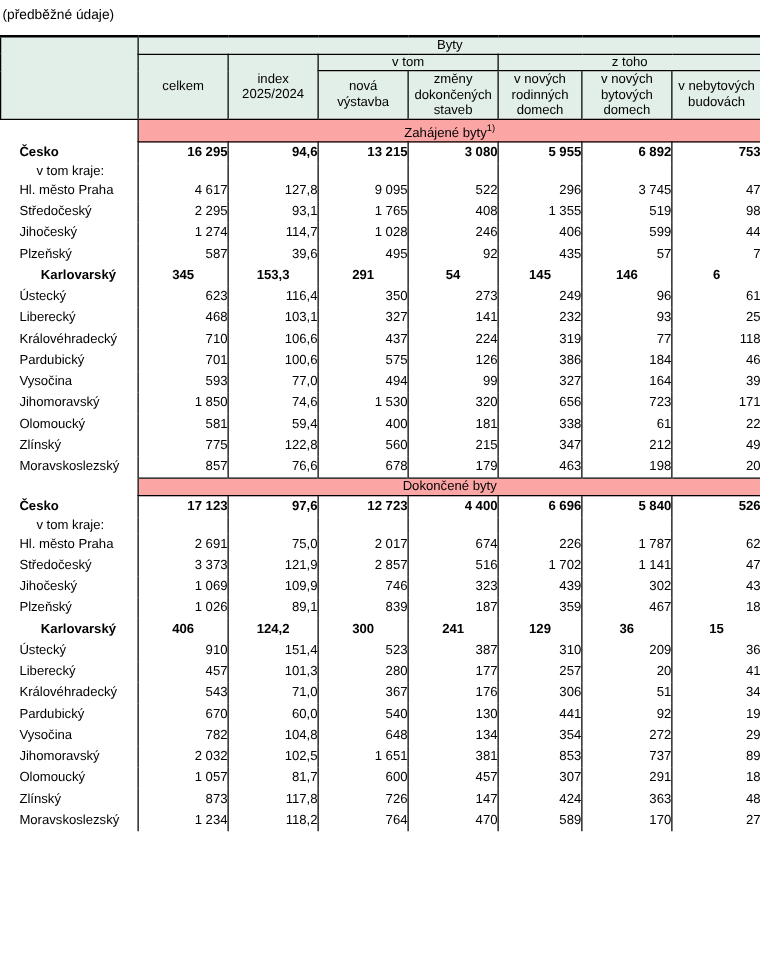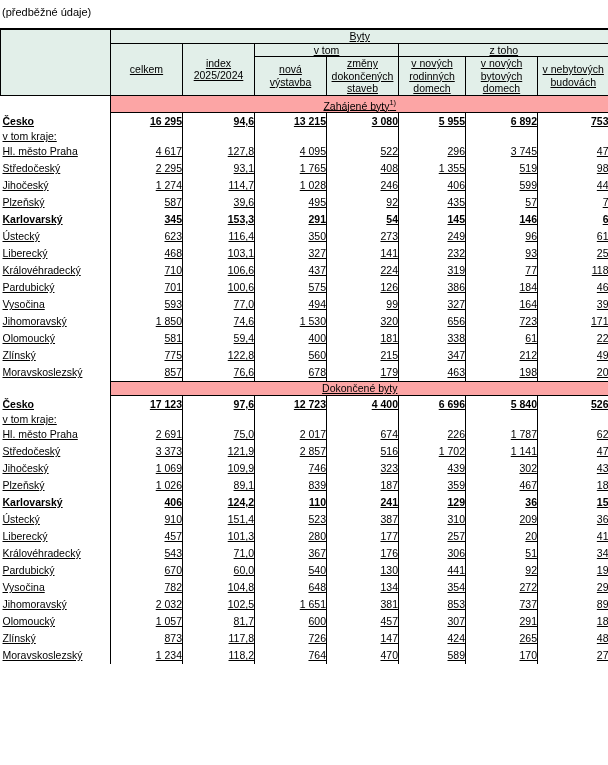--- a/index.html
+++ b/index.html
@@ -27,21 +27,20 @@
     line-height: 13px;
     padding: 6px 0 9px 2px;
     white-space: nowrap;
   }
 
   table.stat {
     border-collapse: collapse;
     table-layout: fixed;
     width: 608px;
     font-size: 10.5px;
-    text-decoration: underline;
   }
   table.stat td, table.stat th {
     padding: 0;
     margin: 0;
     font-weight: normal;
     vertical-align: middle;
   }
 
   
   .hdr th {
@@ -83,31 +82,31 @@
     height: 17px;
     line-height: 17px;
     border-left: 1px solid #000;
     padding: 0 4px 0 2px;
     text-align: right;
     white-space: nowrap;
   }
   .drow td.lbl {
     border-left: 0;
     text-align: left;
-    padding-left: 2px;
+    padding-left: 15px;
   }
   .drow.total td { font-weight: bold; }
-  .drow.hl td { font-weight: bold; }
+  .drow.hl td { font-weight: bold; text-align: center; }
   .lbl.indent { padding-left: 14px; }
   .spacer td {
     height: 13px;
     line-height: 13px;
     border-left: 1px solid #000;
   }
-  .spacer td.lbl { border-left: 0; text-align: left; padding-left: 2px; margin-left: 43px; }
+  .spacer td.lbl { border-left: 0; text-align: center; padding-left: 2px; margin-left: 43px; }
 
   .footnote {
     font-size: 10.5px;
     line-height: 13px;
     padding: 9px 0 0 2px;
     white-space: nowrap;
   }
   .fn-sup {
     font-size: 7.5px;
     vertical-align: super;
@@ -195,21 +194,21 @@
           <td></td>
           <td></td>
           <td></td>
           <td></td>
           <td></td>
         </tr>
         <tr class="drow">
           <td class="lbl indent">Hl. město Praha</td>
           <td>4 617</td>
           <td>127,8</td>
-          <td>4 095</td>
+          <td>9 095</td>
           <td>522</td>
           <td>296</td>
           <td>3 745</td>
           <td>47</td>
         </tr>
         <tr class="drow">
           <td class="lbl indent">Středočeský</td>
           <td>2 295</td>
           <td>93,1</td>
           <td>1 765</td>
@@ -399,21 +398,21 @@
           <td>839</td>
           <td>187</td>
           <td>359</td>
           <td>467</td>
           <td>18</td>
         </tr>
         <tr class="drow hl">
           <td class="lbl indent">Karlovarský</td>
           <td>406</td>
           <td>124,2</td>
-          <td>110</td>
+          <td>300</td>
           <td>241</td>
           <td>129</td>
           <td>36</td>
           <td>15</td>
         </tr>
         <tr class="drow">
           <td class="lbl indent">Ústecký</td>
           <td>910</td>
           <td>151,4</td>
           <td>523</td>
@@ -482,21 +481,21 @@
           <td>291</td>
           <td>18</td>
         </tr>
         <tr class="drow">
           <td class="lbl indent">Zlínský</td>
           <td>873</td>
           <td>117,8</td>
           <td>726</td>
           <td>147</td>
           <td>424</td>
-          <td>265</td>
+          <td>363</td>
           <td>48</td>
         </tr>
         <tr class="drow">
           <td class="lbl indent">Moravskoslezský</td>
           <td>1 234</td>
           <td>118,2</td>
           <td>764</td>
           <td>470</td>
           <td>589</td>
           <td>170</td>

